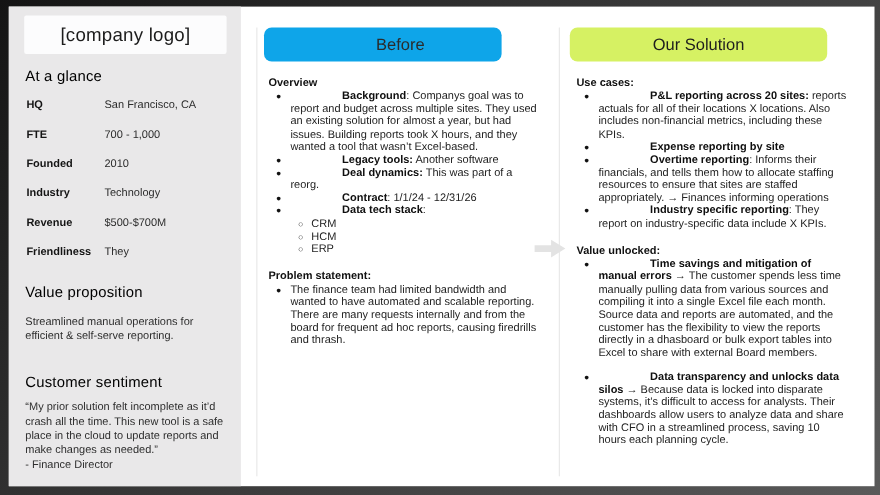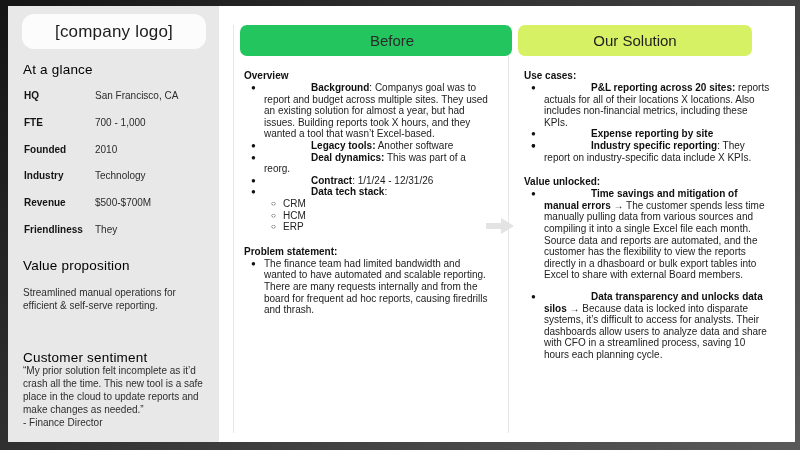--- a/index.html
+++ b/index.html
@@ -18,30 +18,30 @@
   
   .sidebar {
     position: absolute; left: 0; top: 0;
     width: 211px; height: 100%;
     background: #e9e8e9;
   }
   .logo-box {
     position: absolute; left: 14px; top: 8px;
     width: 184px; height: 35px;
     background: #fcfcfd;
-    border-radius: 12px;
+    border-radius: 2px;
     display: flex; align-items: center; justify-content: center;
     font-size: 17px; color: #1c1c1c; letter-spacing: 0.2px;
   }
   .side-heading {
     font-size: 13.5px; color: #000000; letter-spacing: 0.2px;
   }
   .h-glance   { position: absolute; left: 15px; top: 56px; }
   .h-value    { position: absolute; left: 15px; top: 252px; }
-  .h-sent     { position: absolute; left: 15px; top: 344px; }
+  .h-sent     { position: absolute; left: 15px; top: 334px; }
 
   .stats { position: absolute; left: 16px; top: 84px; width: 182px; }
   .stat-row { display: flex; height: 26.8px; align-items: flex-start; }
   .stat-label { width: 71px; font-size: 10px; font-weight: bold; color: #141414; }
   .stat-value { font-size: 10px; color: #2b2b2b; }
 
   .value-text {
     position: absolute; left: 15px; top: 280px; width: 186px;
     font-size: 10px; line-height: 13px; color: #2e2e2e;
   }
@@ -58,21 +58,21 @@
   }
   .divider-1 { left: 225px; }
   .divider-2 { left: 500px; }
 
   .pill {
     position: absolute; top: 19px; height: 31px;
     border-radius: 7px;
     display: flex; align-items: center; justify-content: center;
     font-size: 15px; color: #2b2b2b;
   }
-  .pill-before   { left: 232px; width: 272px; background: #22c55e; padding-left: 32px; }
+  .pill-before   { left: 232px; width: 216px; background: #0ea5e9; padding-left: 32px; }
   .pill-solution { left: 510px; width: 234px; background: #d6f163; color: #1e1e1e; }
 
   .col { position: absolute; top: 64px; font-size: 10px; color: #222; }
   .col-before   { left: 236px; width: 246px; }
   .col-solution { left: 516px; width: 248px; }
 
   .sec-title { font-weight: bold; font-size: 10px; color: #111; line-height: 12px; }
   .sec-gap { height: 13px; }
 
   .bullet {
@@ -211,20 +211,21 @@
     <div class="bullet">
       <span class="dot">●</span>
       <span><b>P&amp;L reporting across 20 sites:</b><span> reports actuals for all of their locations X locations. Also includes non-financial metrics, including these KPIs.</span></span>
     </div>
     <div class="bullet">
       <span class="dot">●</span>
       <span><b>Expense reporting by site</b><span></span></span>
     </div>
     <div class="bullet">
       <span class="dot">●</span>
+      <span><b>Overtime reporting</b><span>: Informs their financials, and tells them how to allocate staffing resources to ensure that sites are staffed appropriately. → Finances informing operations</span></span>
     </div>
     <div class="bullet">
       <span class="dot">●</span>
       <span><b>Industry specific reporting</b><span>: They report on industry-specific data include X KPIs.</span></span>
     </div>
 
     <div class="sec-gap"></div>
     <div class="sec-title">Value unlocked:</div>
     <div class="bullet">
       <span class="dot">●</span>

